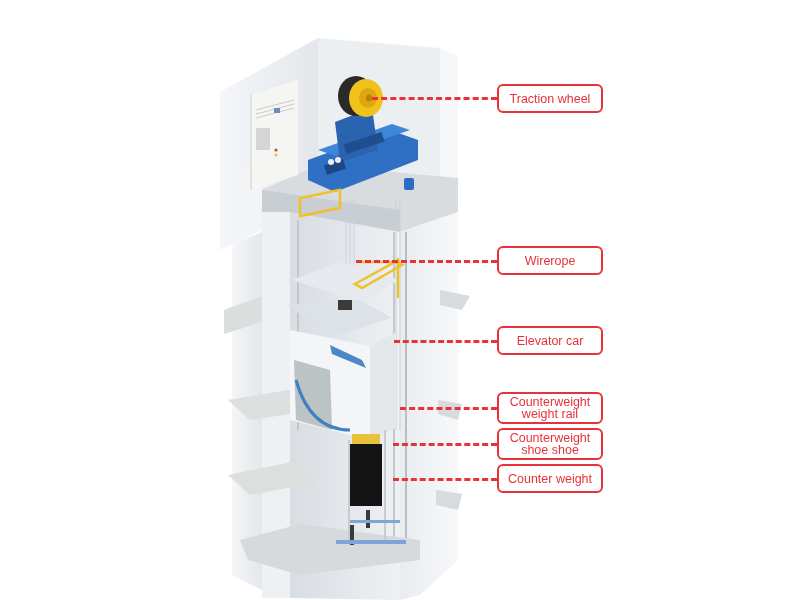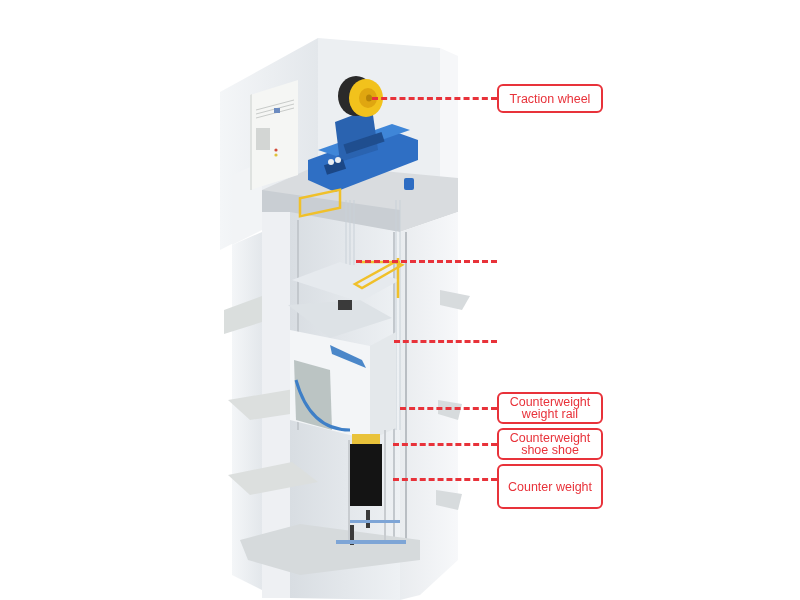--- a/index.html
+++ b/index.html
@@ -154,25 +154,31 @@
   <div class="leader" style="left:372px; top:97px; width:125px;"></div>
   <div class="leader" style="left:356px; top:260px; width:141px;"></div>
   <div class="leader" style="left:394px; top:340px; width:103px;"></div>
   <div class="leader" style="left:400px; top:407px; width:97px;"></div>
   <div class="leader" style="left:393px; top:443px; width:104px;"></div>
   <div class="leader" style="left:393px; top:478px; width:104px;"></div>
 
   <div class="label-box" style="left:497px; top:84px; height:29px;">
     <span>Traction wheel</span>
   </div>
+  <div class="label-box" style="left:497px; top:246px; height:29px;">
+    <span>Wirerope</span>
+  </div>
+  <div class="label-box" style="left:497px; top:326px; height:29px;">
+    <span>Elevator car</span>
+  </div>
   <div class="label-box" style="left:497px; top:392px; height:32px;">
     <span>Counterweight</span>
     <span>weight rail</span>
   </div>
   <div class="label-box" style="left:497px; top:428px; height:32px;">
     <span>Counterweight</span>
     <span>shoe shoe</span>
   </div>
-  <div class="label-box" style="left:497px; top:464px; height:45px;">
+  <div class="label-box" style="left:497px; top:464px; height:29px;">
     <span>Counter weight</span>
   </div>
 
 </div>
 
 </body></html>

